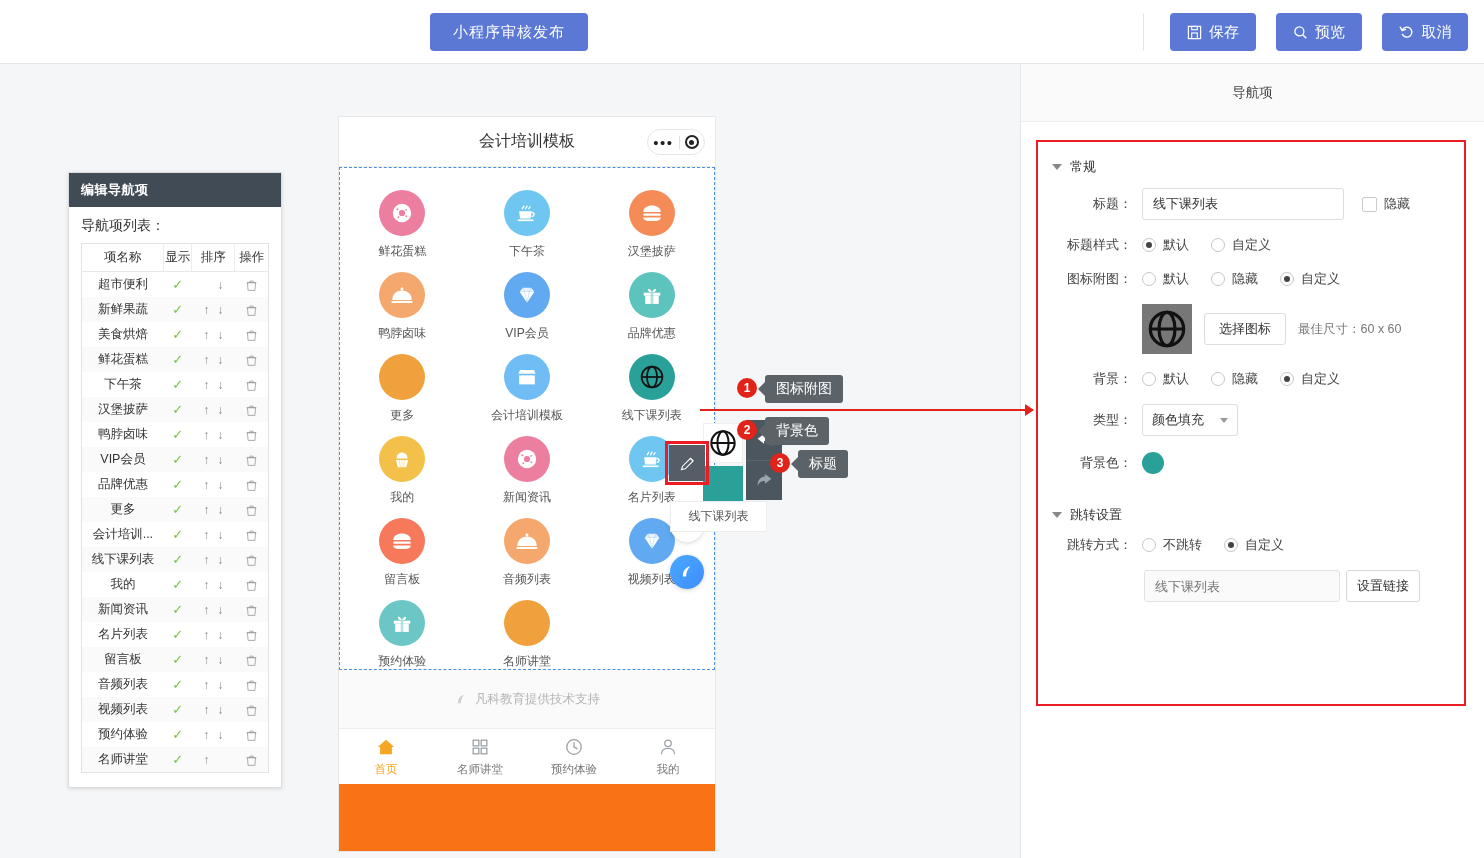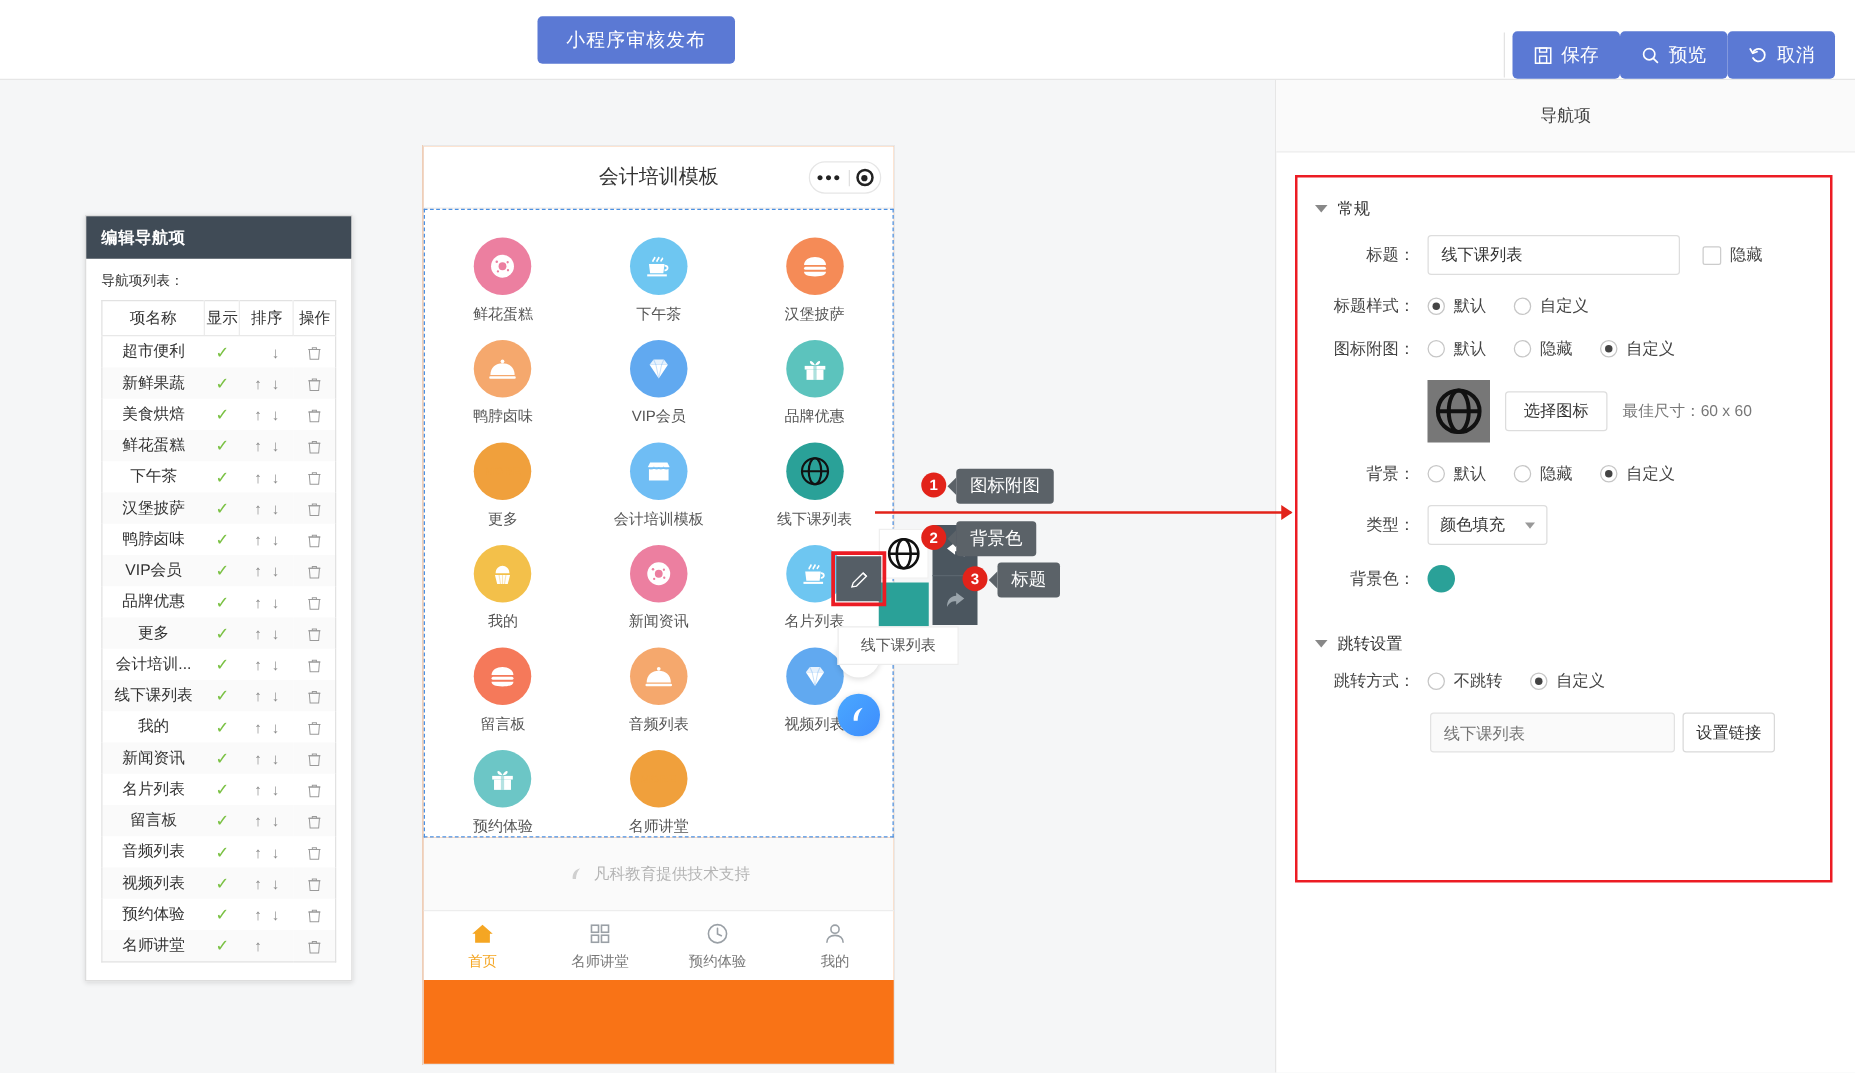--- a/index.html
+++ b/index.html
@@ -14,21 +14,21 @@
   
   #topbar {
     position: absolute; left: 0; top: 0; width: 1484px; height: 64px;
     background: #ffffff; border-bottom: 1px solid #e6e6e6;
   }
   #publish-btn {
     position: absolute; left: 430px; top: 13px; width: 158px; height: 38px;
     background: #5b79d4; color: #fff; border: none; border-radius: 4px;
     font-size: 15px; cursor: pointer; letter-spacing: 1px;
   }
-  .top-right-group { position: absolute; right: 16px; top: 13px; display: flex; gap: 0; align-items: center; margin-top: 12px; }
+  .top-right-group { position: absolute; right: 16px; top: 13px; display: flex; gap: 20px; align-items: center; }
   .top-right-group .divider { width:1px; height:36px; background:#e3e3e3; margin-right:6px; }
   .tbtn {
     height: 38px; min-width: 86px; padding: 0 14px;
     background: #5b79d4; color: #fff; border: none; border-radius: 4px;
     font-size: 15px; cursor: pointer; display: flex; align-items: center; justify-content: center; gap: 7px;
   }
   .tbtn svg { display:block; }
 
   
   #canvas {
@@ -39,21 +39,21 @@
   
   #edit-panel {
     position: absolute; left: 68px; top: 108px; width: 214px;
     background: #fff; border: 1px solid #ddd; box-shadow: 0 1px 4px rgba(0,0,0,.12);
   }
   #edit-panel-title {
     background: #404b56; color: #fff; font-size: 13px; font-weight: bold;
     padding: 8px 12px; letter-spacing: .5px;
   }
   #edit-panel-body { padding: 10px 12px 14px 12px; }
-  .nav-list-label { font-size: 11px; color: #333; margin-bottom: 8px; }
+  .nav-list-label { font-size: 14px; color: #333; margin-bottom: 8px; }
   .btn-row { display: flex; gap: 8px; margin-bottom: 10px; }
   .ghost-btn {
     flex: 0 0 auto; border: 1px solid #d9d9d9; background: #fff; color: #333;
     font-size: 12.5px; padding: 5px 9px; border-radius: 2px; cursor: pointer;
   }
   table.navtable { width: 100%; border-collapse: collapse; border: 1px solid #e2e2e2; }
   table.navtable th {
     font-size: 12.5px; font-weight: normal; color: #333; padding: 5px 0; text-align: center;
     border-bottom: 1px solid #e8e8e8;
   }

